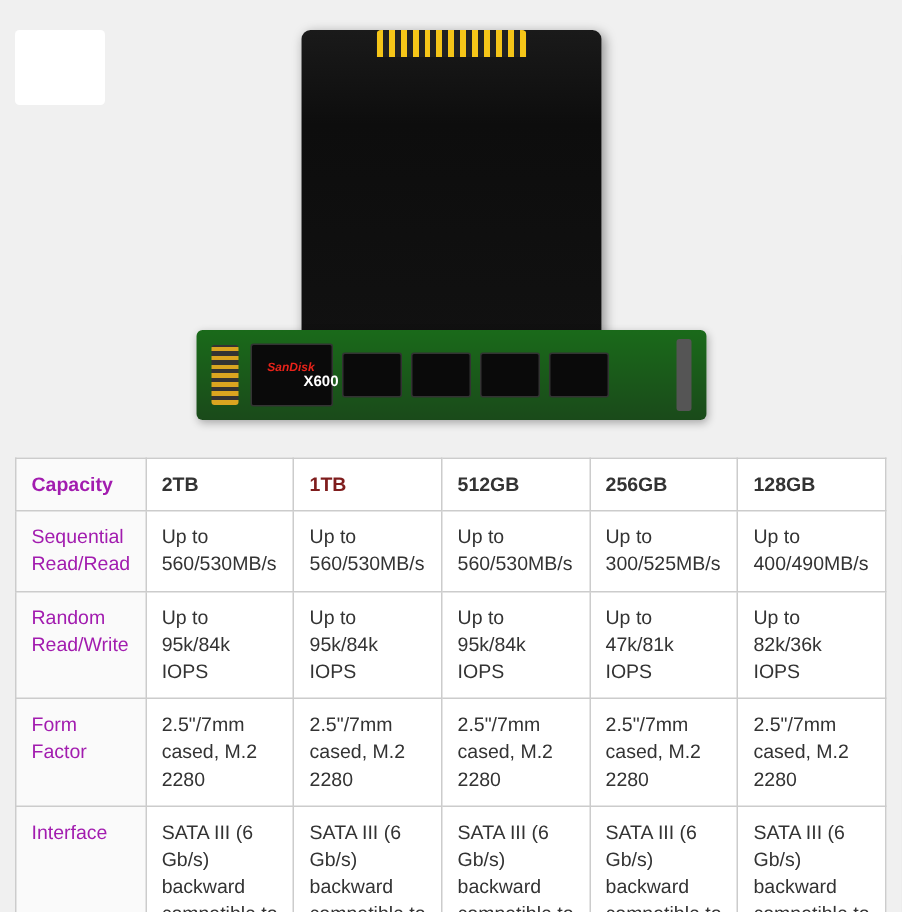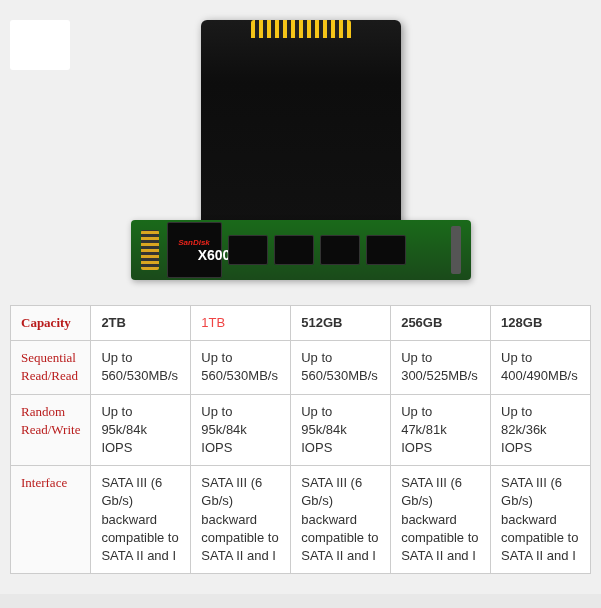--- a/index.html
+++ b/index.html
@@ -94,21 +94,21 @@
       flex-shrink: 0;
     }
     .m2-chips {
       display: flex;
       gap: 6px;
       flex: 1;
       align-items: center;
     }
     .m2-chip-large {
       width: 55px;
-      height: 56px;
+      height: 42px;
       background: #0a0a0a;
       border-radius: 2px;
       border: 1px solid #333;
       display: flex;
       flex-direction: column;
       align-items: center;
       justify-content: center;
     }
     .m2-chip-small {
       width: 40px;
@@ -118,21 +118,21 @@
       border: 1px solid #333;
     }
     .m2-sandisk {
       color: #e8231a;
       font-size: 8px;
       font-weight: bold;
       font-style: italic;
     }
     .m2-model {
       color: white;
-      font-size: 14px;
+      font-size: 10px;
       font-weight: bold;
       margin-left: 40px;
     }
     .m2-right-connector {
       width: 10px;
       height: 48px;
       background: #555;
       border-radius: 2px;
       margin-left: 4px;
       flex-shrink: 0;
@@ -144,31 +144,30 @@
       border-collapse: collapse;
     }
     .spec-table td {
       border: 1px solid #ccc;
       padding: 8px 10px;
       vertical-align: top;
       line-height: 1.4;
     }
     .spec-table tr td:first-child {
       font-weight: normal;
-      color: #b91c1c;
+      color: #a21caf;
       width: 80px;
       background: #fafafa;
-      font-family: Liberation Serif, serif;
     }
     .spec-table tr:first-child td {
       font-weight: bold;
     }
     .highlight-1tb {
-      color: #ef4444;
-      font-weight: normal;
+      color: #7f1d1d;
+      font-weight: bold;
     }
   </style>
 </head>
 <body>
 
 <div class="page">
 
   <div class="product-images">
     <div class="white-box"></div>
 
@@ -215,20 +214,28 @@
         </tr>
         <tr>
           <td>Random Read/Write</td>
           <td>Up to 95k/84k IOPS</td>
           <td>Up to 95k/84k IOPS</td>
           <td>Up to 95k/84k IOPS</td>
           <td>Up to 47k/81k IOPS</td>
           <td>Up to 82k/36k IOPS</td>
         </tr>
         <tr>
+          <td>Form Factor</td>
+          <td>2.5"/7mm cased, M.2 2280</td>
+          <td>2.5"/7mm cased, M.2 2280</td>
+          <td>2.5"/7mm cased, M.2 2280</td>
+          <td>2.5"/7mm cased, M.2 2280</td>
+          <td>2.5"/7mm cased, M.2 2280</td>
+        </tr>
+        <tr>
           <td>Interface</td>
           <td>SATA III (6 Gb/s) backward compatible to SATA II and I</td>
           <td>SATA III (6 Gb/s) backward compatible to SATA II and I</td>
           <td>SATA III (6 Gb/s) backward compatible to SATA II and I</td>
           <td>SATA III (6 Gb/s) backward compatible to SATA II and I</td>
           <td>SATA III (6 Gb/s) backward compatible to SATA II and I</td>
         </tr>
       </tbody>
   </table>
 

